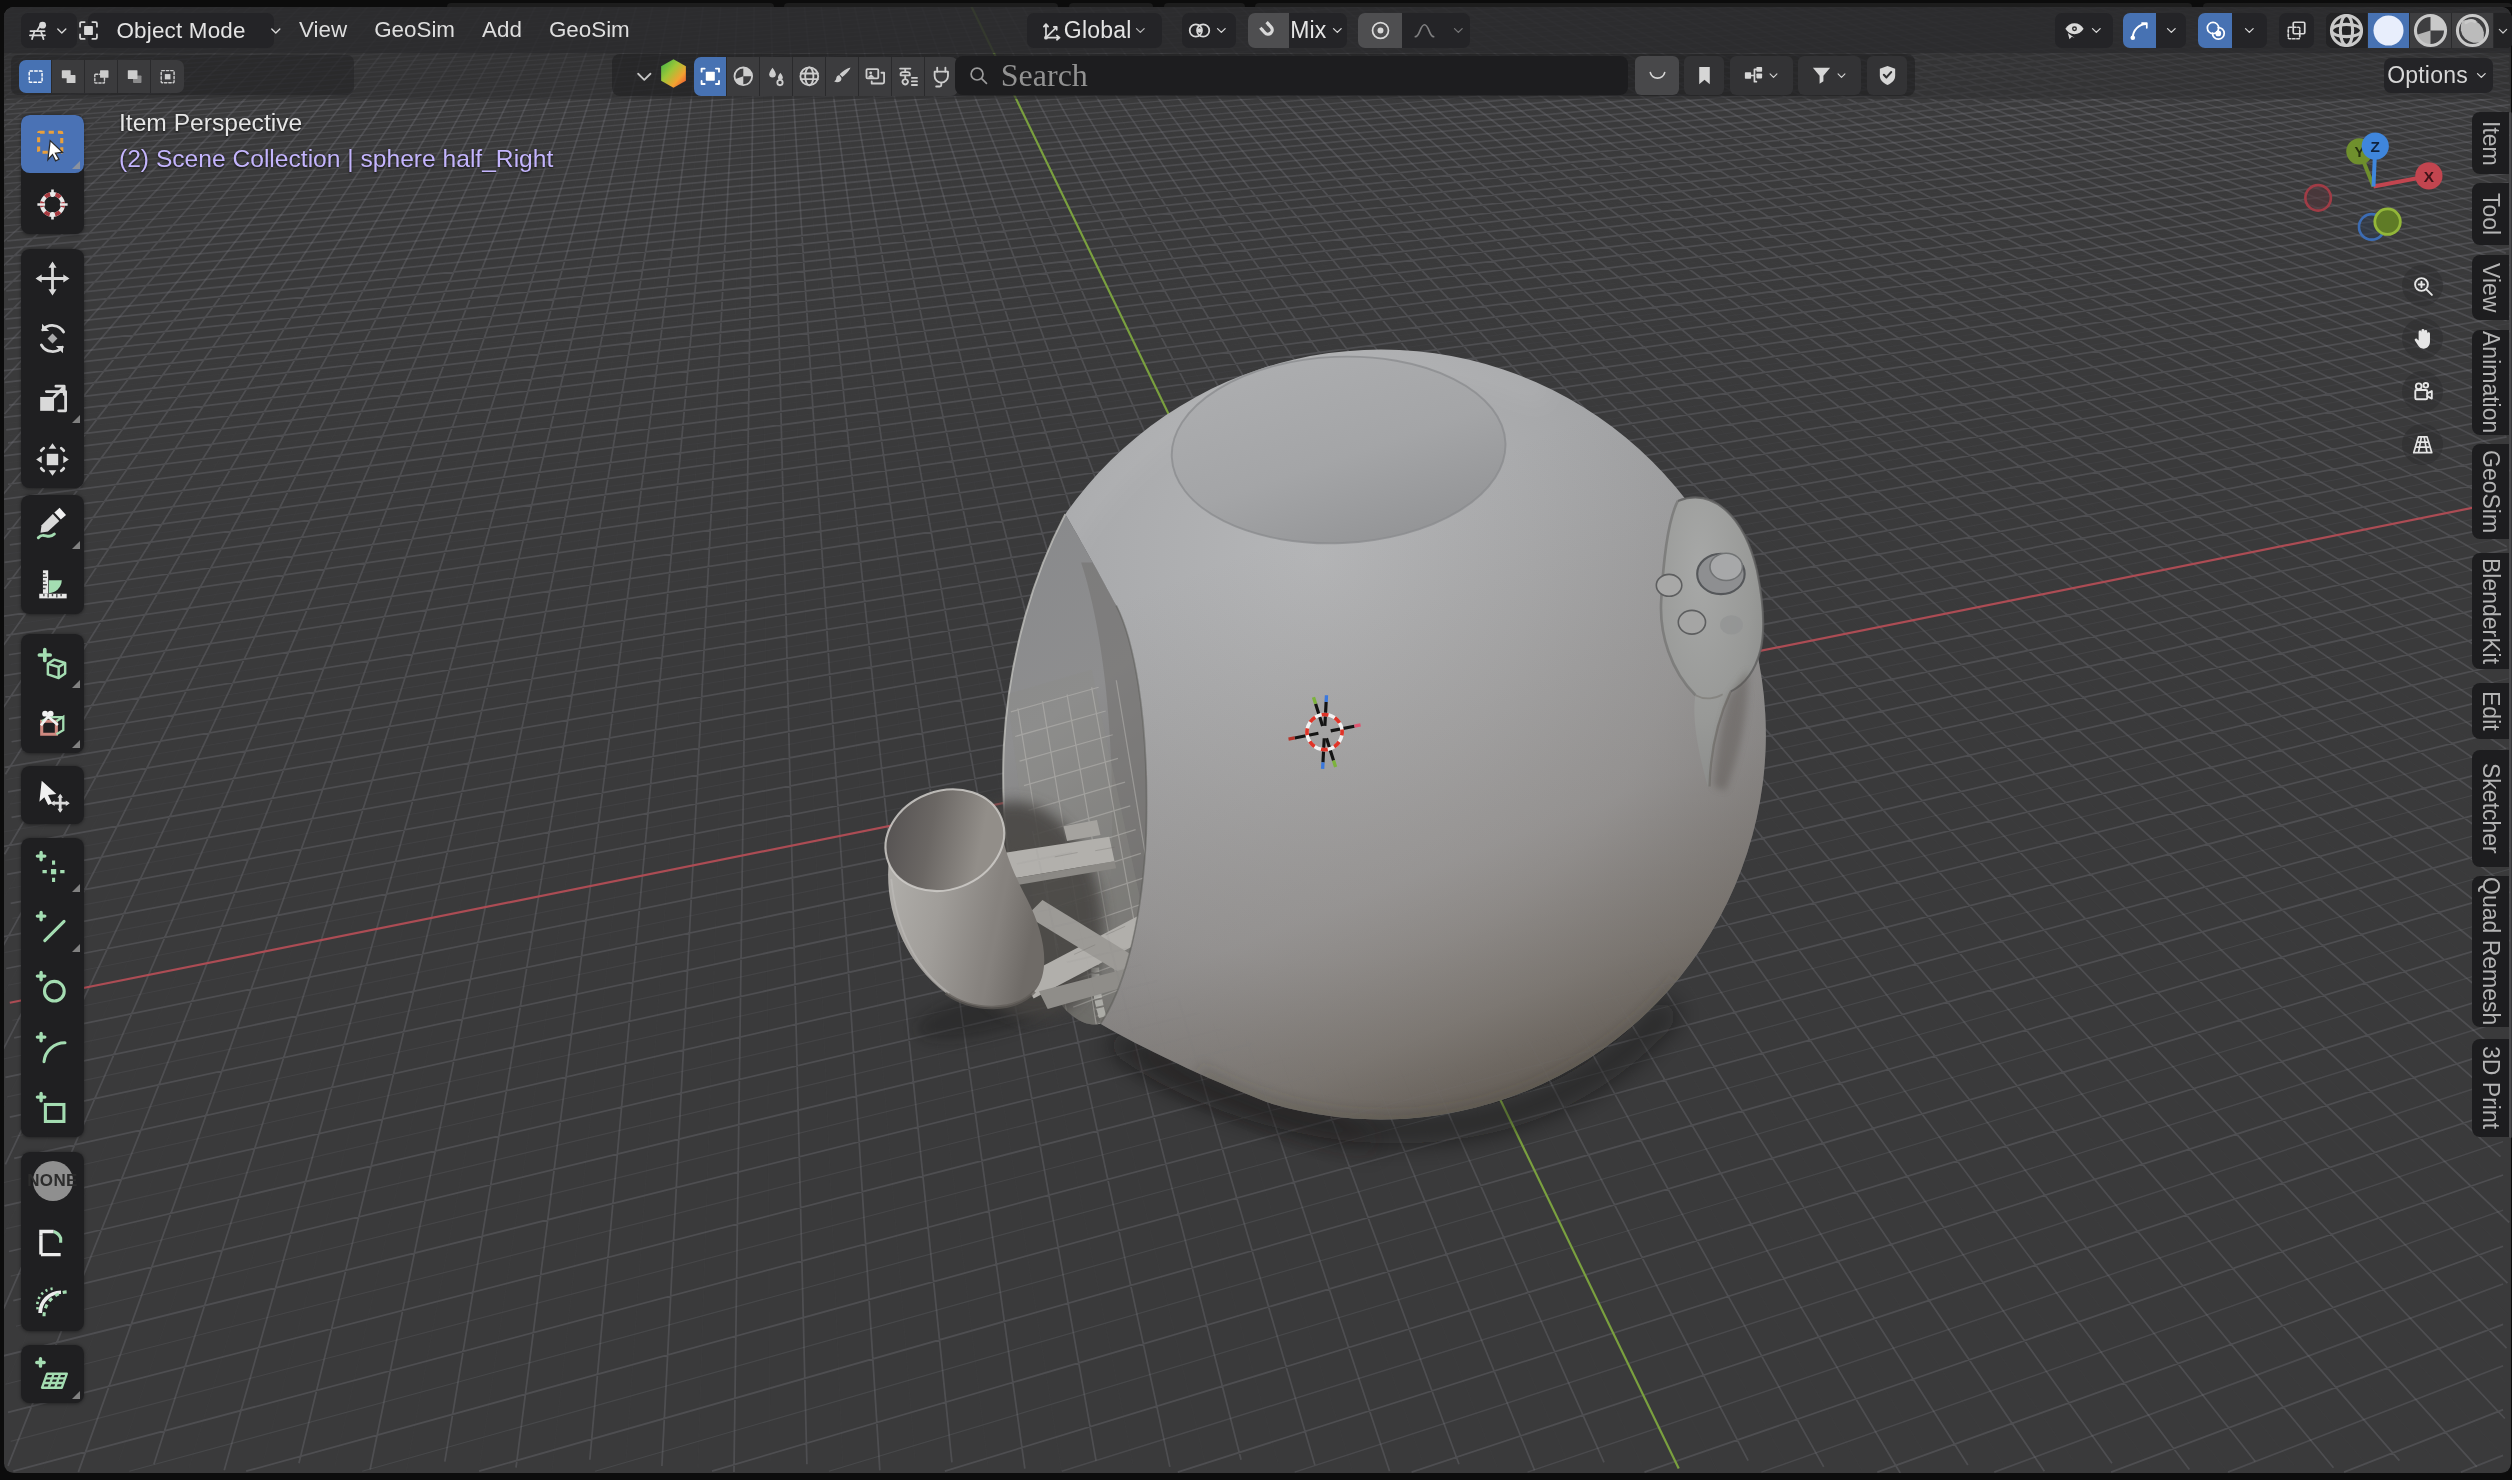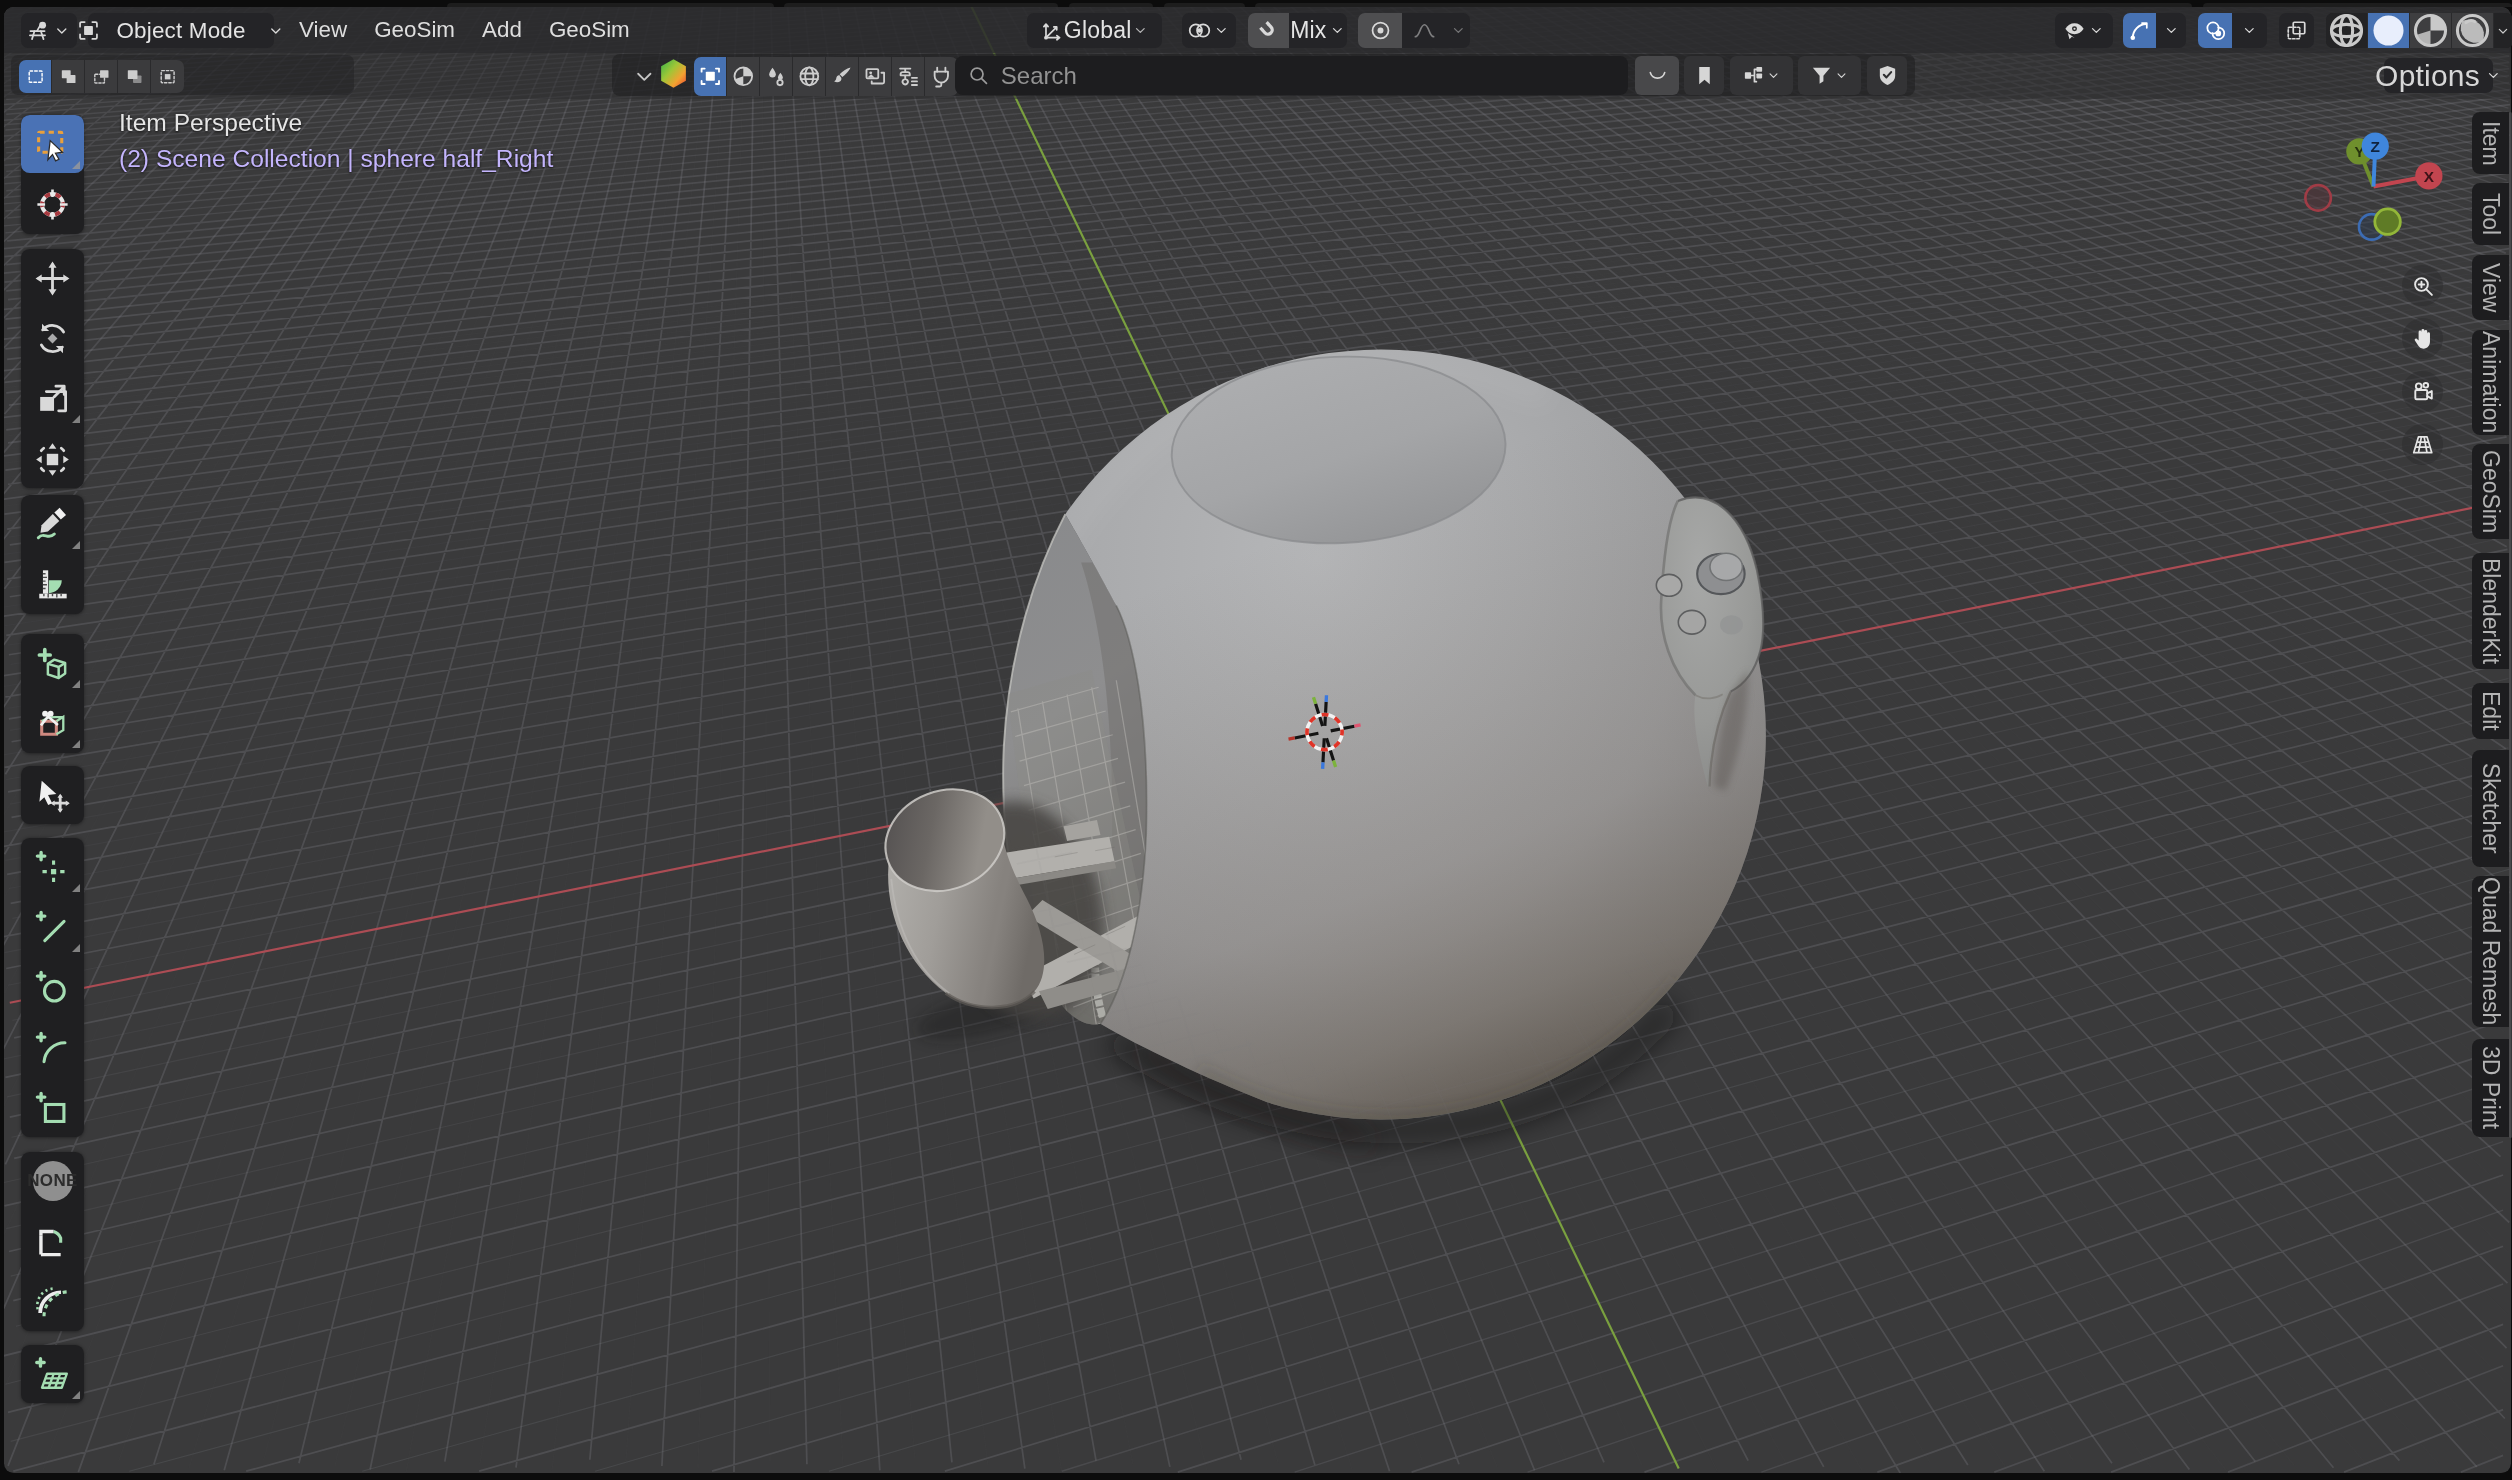--- a/index.html
+++ b/index.html
@@ -43,22 +43,22 @@
 
   #assetgrp .seg { width:33px; height:39px; background:#3c3c3e; }
   #assetgrp .seg.on { background:var(--c-accent); }
   #assetgrp .seg .ic { width:24.6px; height:24.6px; }
   #selgrp .seg { width:33px; height:33px; }
   #selgrp .seg .ic { width:19.3px; height:19.3px; }
 
   #search { position:absolute; left:955px; top:56px; width:673px; height:39px; background:#1d1d1f;
              border-radius:8px; display:flex; align-items:center; padding:0 12.3px; gap:10.5px; }
   #search .ic { width:23px; height:23px; color:#9b9b9b; }
-  #search input { flex:1; background:transparent; border:none; outline:none; font-size:24px; color:#eab308;
-                   font-family:Liberation Sans, sans-serif; }
+  #search input { flex:1; background:transparent; border:none; outline:none; font-size:32px; color:#eab308;
+                   font-family:Liberation Serif, serif; }
   #search input::placeholder { color:#929292; opacity:1; }
 
   .tile { position:absolute; top:56px; height:39px; background:#333335; border-radius:6.2px;
            display:flex; align-items:center; justify-content:center; color:#d6d6d6; }
   .tile .ic { width:23px; height:23px; }
 
   
   .tgroup { position:absolute; left:21px; width:63px; background:#1f1f21; border-radius:8.8px;
              box-shadow:0 0.9px 3.5px rgba(0,0,0,0.4); }
   .tbtn { position:absolute; left:0; width:63px; height:58px; display:flex; align-items:center;
@@ -639,21 +639,21 @@
         </g>
       </svg>
     </div>
   <div class="tile" style="left:1867px;width:40px">
       <svg class="ic" viewBox="0 0 24 24">
         <path d="M12 2.2 20 5v7c0 4.8-3.3 7.8-8 9.8-4.7-2-8-5-8-9.8V5z" fill="currentColor"></path>
         <path d="m8.2 11.3 2.7 2.7 4.9-5.5" fill="none" stroke="#2e2e30" stroke-width="2.2" stroke-linecap="round" stroke-linejoin="round"></path>
       </svg>
     </div>
   <div class="w" style="left:2384px;top:58px;width:109px;height:35px;gap:5.3px">
-      <span class="label" style="font-size:30px;color:#d7d7d7">Options</span>
+      <span class="label" style="font-size:23px;color:#d7d7d7">Options</span>
       <svg class="ic" style="width:16.7px;height:16.7px" viewBox="0 0 24 24">
         <g fill="none" stroke="currentColor" stroke-width="1.8" stroke-linecap="round" stroke-linejoin="round">
           <path d="M6.5 9.5 12 15l5.5-5.5"></path>
         </g>
       </svg>
     </div>
 
   <div id="ovl1">Item Perspective</div>
   <div id="ovl2">(2) Scene Collection | sphere half_Right</div>
 

